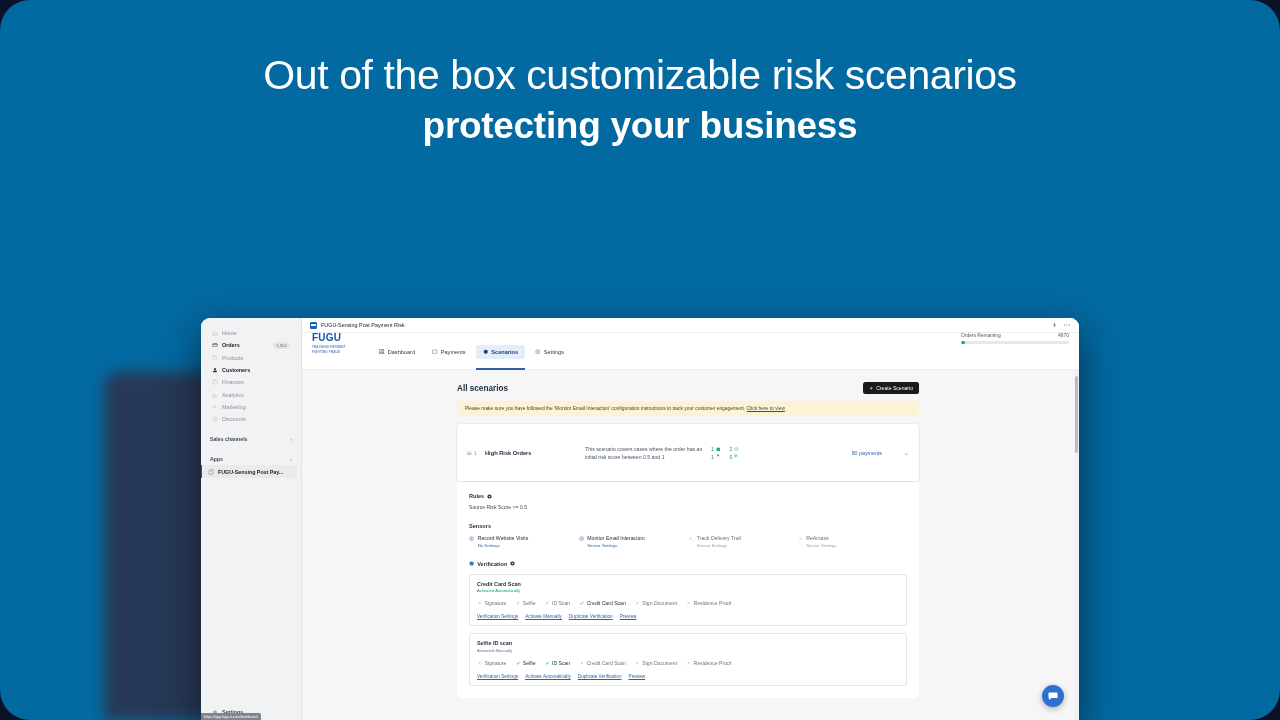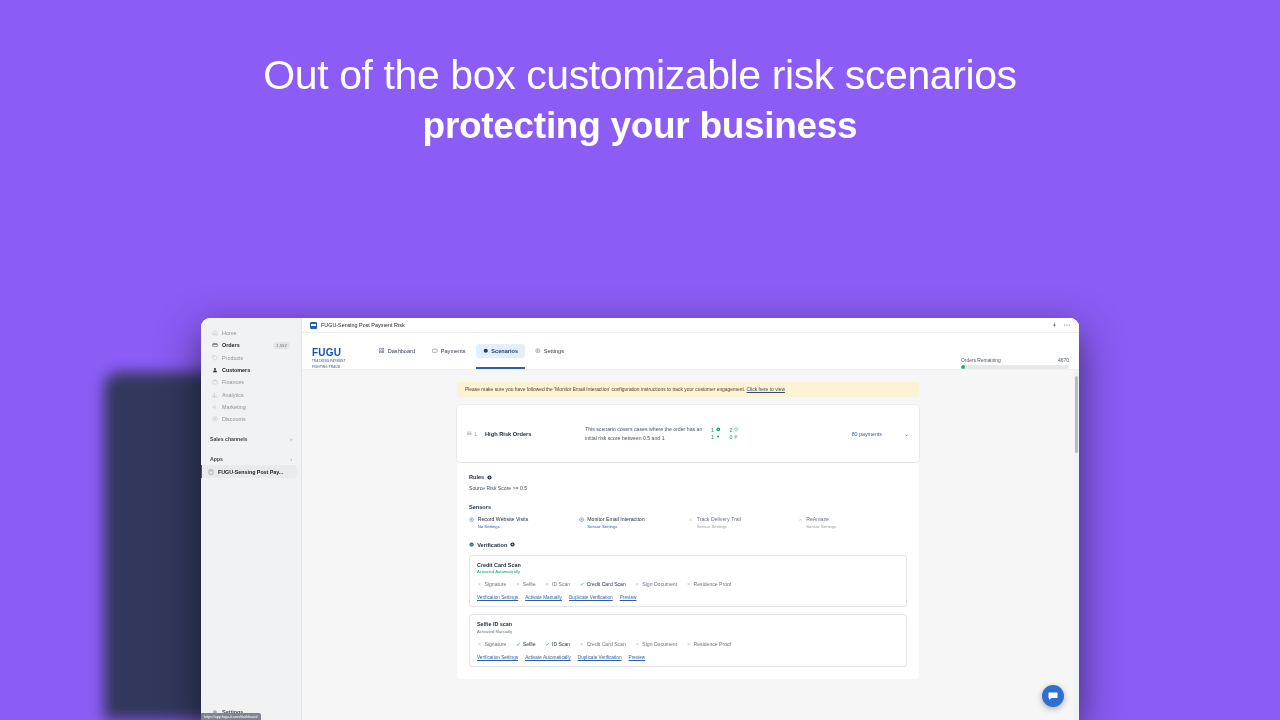--- a/index.html
+++ b/index.html
@@ -2,21 +2,21 @@
 <html><head>
 <meta charset="utf-8">
 <style>
   * { box-sizing: border-box; margin: 0; padding: 0; }
   html, body {
     width: 1280px; height: 720px;
     background: #0a1128;
     font-family: "Liberation Sans", sans-serif;
     overflow: hidden;
   }
-  #stage { position: relative; width: 1280px; height: 720px; background: #8b5cf6; }
+  #stage { position: relative; width: 1280px; height: 720px; background: #0369a1; border-radius: 30px; }
 
   
   .hero { position: absolute; top: 0; left: 0; width: 1280px; text-align: center; }
   .hl1 { font-size: 41px; font-weight: 400; color: #ffffff; letter-spacing: -0.4px; margin-top: 52px; line-height: 1.15; }
   .hl2 { font-size: 37px; font-weight: 700; color: #ffffff; letter-spacing: -0.3px; margin-top: 6px; line-height: 1.15; }
   .sub { font-size: 26px; font-weight: 400; color: #dfe3ec; line-height: 1.42; margin-top: 42px; }
   .sub .dot { display: inline-block; font-size: 17px; vertical-align: middle; margin: 0 9px; position: relative; top: -2px; color: #dfe3ec; }
 
   
   .ghost {
@@ -54,21 +54,21 @@
                font-size: 3.6px; padding: 1.3px 3px; white-space: nowrap; border-radius: 0 2px 0 0; max-width: 99px; overflow: hidden; }
 
   
   .app { flex: 1; display: flex; flex-direction: column; background: #fff; min-width: 0; position: relative; }
   .titlebar { height: 15px; background: #fff; border-bottom: 1px solid #eceef0; display: flex; align-items: center; padding: 0 8px; gap: 4px; }
   .tb-ico { width: 7px; height: 7px; background: #1e5fbf; border-radius: 1.3px; flex: 0 0 7px; position: relative; overflow: hidden; }
   .tb-ico:after { content:""; position:absolute; left:1.2px; top:2.2px; width:4.6px; height:2.6px; background:#fff; border-radius:.6px; }
   .tb-title { font-size: 5.4px; color: #202223; }
   .tb-right { margin-left: auto; display: flex; align-items: center; gap: 6px; }
 
-  .appnav { height: 37px; background: #fff; display: flex; align-items: flex-end; padding: 0 10px; border-bottom: 1px solid #eef0f2; position: relative; }
+  .appnav { height: 37px; background: #fff; display: flex; align-items: flex-start; padding: 0 10px; border-bottom: 1px solid #eef0f2; position: relative; }
   .logo { width: 60px; flex: 0 0 60px; }
   .logo .wm { font-size: 10px; font-weight: 700; color: #1353b4; letter-spacing: .2px; line-height: 1; }
   .logo .tag { font-size: 2.9px; font-weight: 700; color: #5b7fbd; letter-spacing: .25px; line-height: 1.45; margin-top: 1.5px; }
   .tabs { display: flex; align-items: center; gap: 3px; height: 37px; }
   .tab { display: flex; align-items: center; gap: 3.2px; padding: 4px 7px; border-radius: 3px; font-size: 5.6px; color: #2f3c4d; position: relative; }
   .tab.on { background: #e3edfb; color: #1d3d6e; font-weight: 600; }
   .tab.on:after { content:""; position:absolute; left:0; right:0; bottom:-11px; height:1.3px; background:#2f5fa8; }
   .quota { margin-left: auto; width: 108px; }
   .quota-r { display: flex; justify-content: space-between; font-size: 4.9px; color: #4b5563; margin-bottom: 2.5px; }
   .bar { height: 3.6px; background: #e6e8ea; border-radius: 2px; overflow: hidden; }
@@ -298,20 +298,29 @@
           <div class="bar">
               <i id="quotaFill" style="width: 4%; background: rgb(18, 183, 106);"></i>
             </div>
         </div>
       </div>
 
       <div class="body">
         <div class="scroller">
           <div class="page">
 
+            <div class="page-head">
+              <div class="page-title">All scenarios</div>
+              <div class="btn-dark">
+                <svg style="width:4.5px;height:4.5px" viewBox="0 0 24 24" fill="none" stroke="#fff" stroke-width="3">
+                    <path d="M12 5v14M5 12h14"></path>
+                  </svg>
+                <span>Create Scenario</span>
+              </div>
+            </div>
 
             <div class="banner">
               <span>Please make sure you have followed the 'Monitor Email Interaction' configuration instructions to track your customer engagement.</span>
               <a href="#">Click here to view</a>
             </div>
 
             <div class="card">
               <div class="srow">
                 <span class="grip">
                   <svg style="width:4.5px;height:4.5px" viewBox="0 0 24 24" fill="#9aa0a6">

